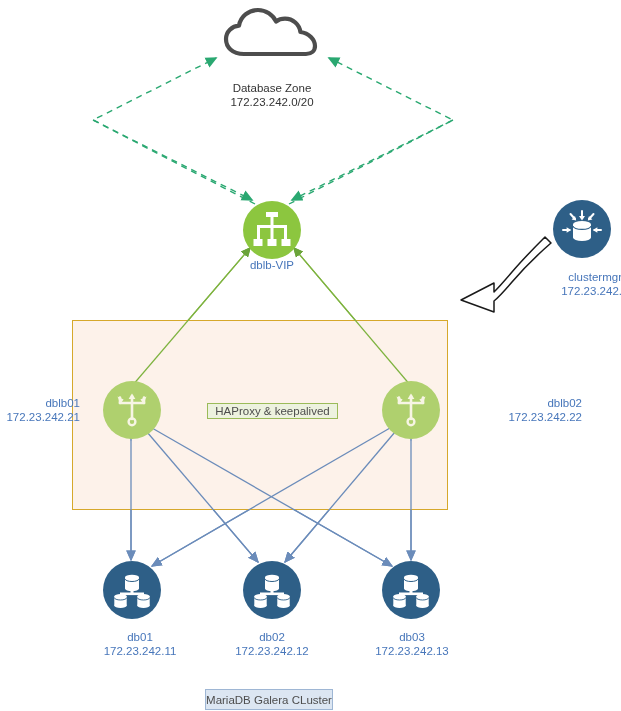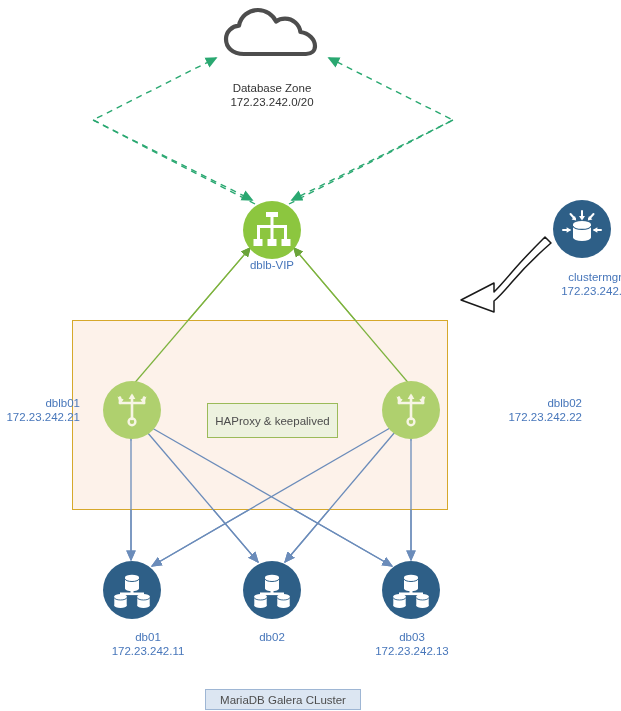--- a/index.html
+++ b/index.html
@@ -182,21 +182,21 @@
 
   <svg class="layer" viewBox="0 0 621 711">
     <path d="M551,243
              C536,256 524,268 512,282
              C506,289 500,296 494,301
              L494,312 L461,300 L494,283 L494,292
              C500,286 506,279 512,272
              C524,258 534,248 545,237 Z" fill="#ffffff" stroke="#1a1a1a" stroke-width="1.5" stroke-linejoin="round"></path>
   </svg>
 
-  <div class="tagbox tag-haproxy" style="left:207px;top:403px;width:131px;height:35px;">
+  <div class="tagbox tag-haproxy" style="left:207px;top:403px;width:131px;height:16px;">
     <span>HAProxy &amp; keepalived</span>
   </div>
 
   <div class="node" style="left:103px;top:381px;width:58px;height:58px;">
     <div class="nodecircle" style="left:0;top:0;width:58px;height:58px;background:#afd06e;"></div>
     <svg width="58" height="58" viewBox="0 0 58 58" style="position:absolute;left:0;top:0;">
       <g fill="none" stroke="#f7f5e4" stroke-width="2.6" stroke-linecap="round" stroke-linejoin="round">
         <path d="M29,15 L29,38"></path>
         <path d="M29,22 L17,22"></path>
         <path d="M29,22 L41,22"></path>
@@ -259,21 +259,21 @@
         <path d="M11.3,36.6 A6.2,2.4 0 0 0 23.7,36.6" fill="none" stroke="#2e5f87" stroke-width="0.9"></path>
       </g>
       <g>
         <ellipse cx="40.5" cy="35.5" rx="6.2" ry="2.4" fill="#ffffff"></ellipse>
         <rect x="34.3" y="35.5" width="12.4" height="9" fill="#ffffff"></rect>
         <ellipse cx="40.5" cy="44.5" rx="6.2" ry="2.4" fill="#ffffff"></ellipse>
         <path d="M34.3,36.6 A6.2,2.4 0 0 0 46.7,36.6" fill="none" stroke="#2e5f87" stroke-width="0.9"></path>
       </g>
     </svg>
   </div>
-  <div class="lbl" style="left:68px;top:630px;width:160px;">
+  <div class="lbl" style="left:60px;top:630px;width:160px;">
     <div>db01</div>
     <div>172.23.242.11</div>
   </div>
 
   <div class="node" style="left:243px;top:561px;width:58px;height:58px;">
     <div class="nodecircle" style="left:0;top:0;width:58px;height:58px;background:#2e5f87;"></div>
     <svg width="58" height="58" viewBox="0 0 58 58" style="position:absolute;left:0;top:0;">
       <g>
         <ellipse cx="29" cy="16.5" rx="7" ry="2.7" fill="#ffffff"></ellipse>
         <rect x="22" y="16.5" width="14" height="11" fill="#ffffff"></rect>
@@ -293,20 +293,21 @@
       <g>
         <ellipse cx="40.5" cy="35.5" rx="6.2" ry="2.4" fill="#ffffff"></ellipse>
         <rect x="34.3" y="35.5" width="12.4" height="9" fill="#ffffff"></rect>
         <ellipse cx="40.5" cy="44.5" rx="6.2" ry="2.4" fill="#ffffff"></ellipse>
         <path d="M34.3,36.6 A6.2,2.4 0 0 0 46.7,36.6" fill="none" stroke="#2e5f87" stroke-width="0.9"></path>
       </g>
     </svg>
   </div>
   <div class="lbl" style="left:192px;top:630px;width:160px;">
     <div>db02</div>
+    <div>172.23.242.12</div>
   </div>
 
   <div class="node" style="left:382px;top:561px;width:58px;height:58px;">
     <div class="nodecircle" style="left:0;top:0;width:58px;height:58px;background:#2e5f87;"></div>
     <svg width="58" height="58" viewBox="0 0 58 58" style="position:absolute;left:0;top:0;">
       <g>
         <ellipse cx="29" cy="16.5" rx="7" ry="2.7" fill="#ffffff"></ellipse>
         <rect x="22" y="16.5" width="14" height="11" fill="#ffffff"></rect>
         <ellipse cx="29" cy="27.5" rx="7" ry="2.7" fill="#ffffff"></ellipse>
         <path d="M22,17.8 A7,2.7 0 0 0 36,17.8" fill="none" stroke="#2e5f87" stroke-width="1"></path>
@@ -327,17 +328,17 @@
         <ellipse cx="40.5" cy="44.5" rx="6.2" ry="2.4" fill="#ffffff"></ellipse>
         <path d="M34.3,36.6 A6.2,2.4 0 0 0 46.7,36.6" fill="none" stroke="#2e5f87" stroke-width="0.9"></path>
       </g>
     </svg>
   </div>
   <div class="lbl" style="left:332px;top:630px;width:160px;">
     <div>db03</div>
     <div>172.23.242.13</div>
   </div>
 
-  <div class="tagbox tag-maria" style="left:205px;top:689px;width:156px;height:21px;">
+  <div class="tagbox tag-maria" style="left:205px;top:689px;width:128px;height:21px;">
     <span>MariaDB Galera CLuster</span>
   </div>
 
 </div>
 
 </body></html>

